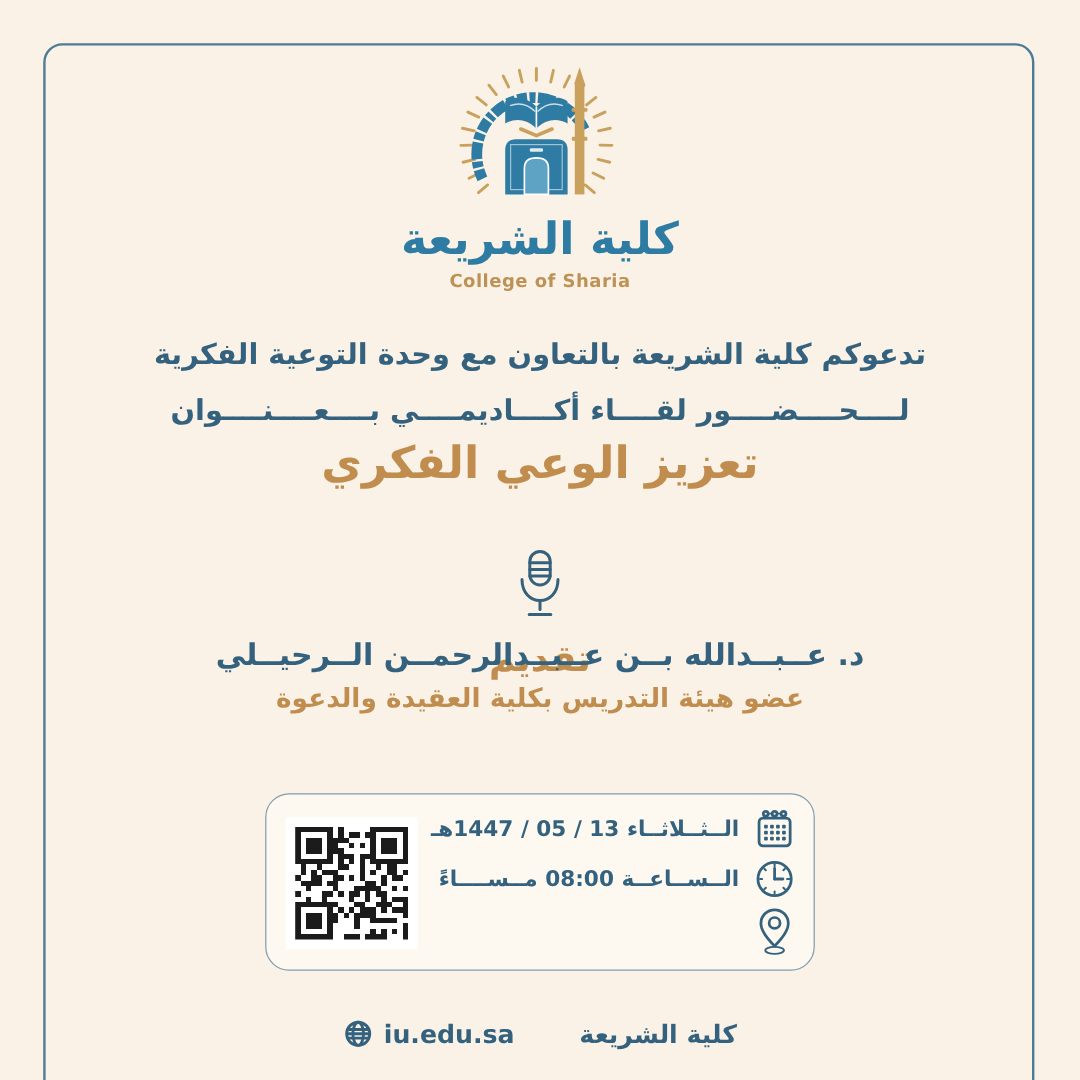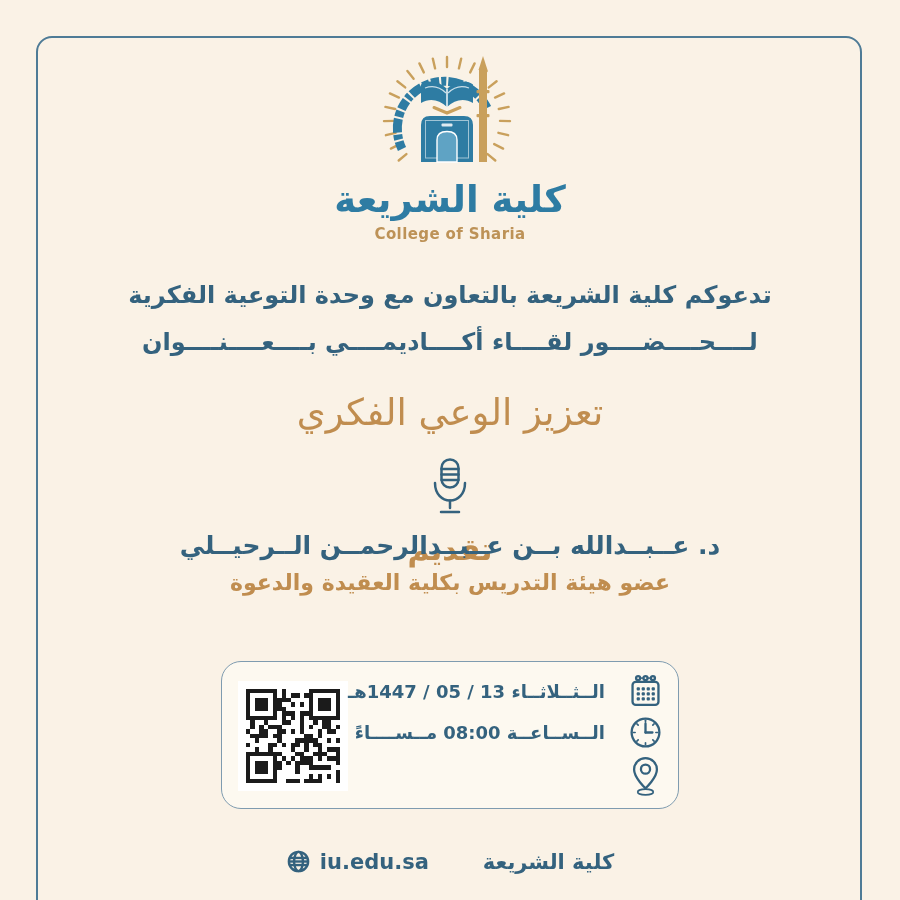--- a/index.html
+++ b/index.html
@@ -15,36 +15,36 @@
   }
   .frame{
     position:absolute;left:36px;top:36px;width:826px;height:1000px;
     border:2px solid var(--frame);border-radius:16px;pointer-events:none;
   }
   .abs{position:absolute;left:0;width:100%;text-align:center;}
   .emblem{position:absolute;left:50%;transform:translateX(-50%);top:54px;}
   .calligraphy{top:178px;font-size:37px;font-weight:bold;color:var(--logo-teal);direction:rtl;}
   .college-en{top:225px;font-size:15px;font-weight:bold;color:#bd9257;letter-spacing:.4px;}
   .invite{top:272px;direction:rtl;font-size:24px;font-weight:bold;line-height:47px;color:var(--teal);}
-  .title{top:391px;direction:rtl;font-size:37px;font-weight:normal;color:var(--gold);}
+  .title{top:364px;direction:rtl;font-size:37px;font-weight:bold;color:var(--gold);}
   .presenter{top:456px;display:flex;justify-content:center;align-items:center;gap:14px;direction:rtl;flex-direction:column;}
   .presenter-label{font-size:30px;font-weight:bold;color:var(--gold);}
   .name{top:531px;direction:rtl;font-size:25px;font-weight:bold;color:var(--teal);}
   .role{top:570px;direction:rtl;font-size:22px;font-weight:bold;color:var(--gold);}
   .card{
     position:absolute;left:221px;top:661px;width:458px;height:148px;
     background:var(--card-bg);border:1.5px solid var(--card-border);border-radius:20px;
   }
   .qr-wrap{position:absolute;left:16px;top:19px;width:110px;height:110px;background:#fff;}
   .qr-wrap svg{position:absolute;left:8px;top:8px;}
   .rows{
     position:absolute;right:14px;left:142px;top:11px;bottom:11px;
     display:flex;flex-direction:column;justify-content:space-between;direction:rtl;
   }
-  .row{display:flex;align-items:center;gap:21px;}
+  .row{display:flex;align-items:center;gap:10px;}
   .row .ic{width:38px;display:flex;justify-content:center;flex:0 0 38px;}
   .row .txt{font-size:18px;font-weight:bold;color:var(--teal);white-space:nowrap;direction:rtl;}
   .footer{
     position:absolute;left:0;top:849px;width:100%;
     display:flex;justify-content:center;align-items:center;gap:34px;
   }
   .f-item{display:flex;align-items:center;gap:9px;font-size:21px;font-weight:bold;color:var(--teal);}
   .f-ar{direction:rtl;margin-left:20px;letter-spacing:.5px;}
   svg .stroke{stroke:var(--teal);fill:none;stroke-width:2.5;}
   .nosel{user-select:none;padding-left:20px;}

